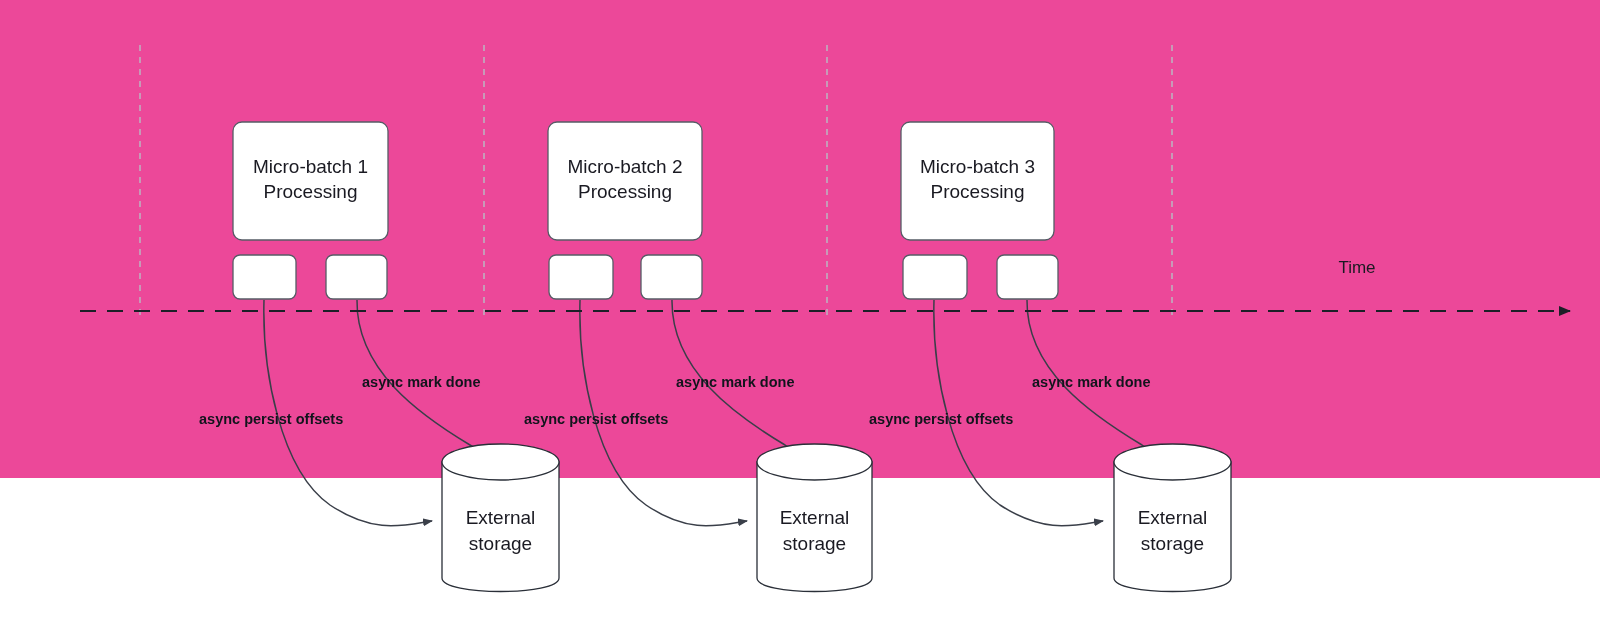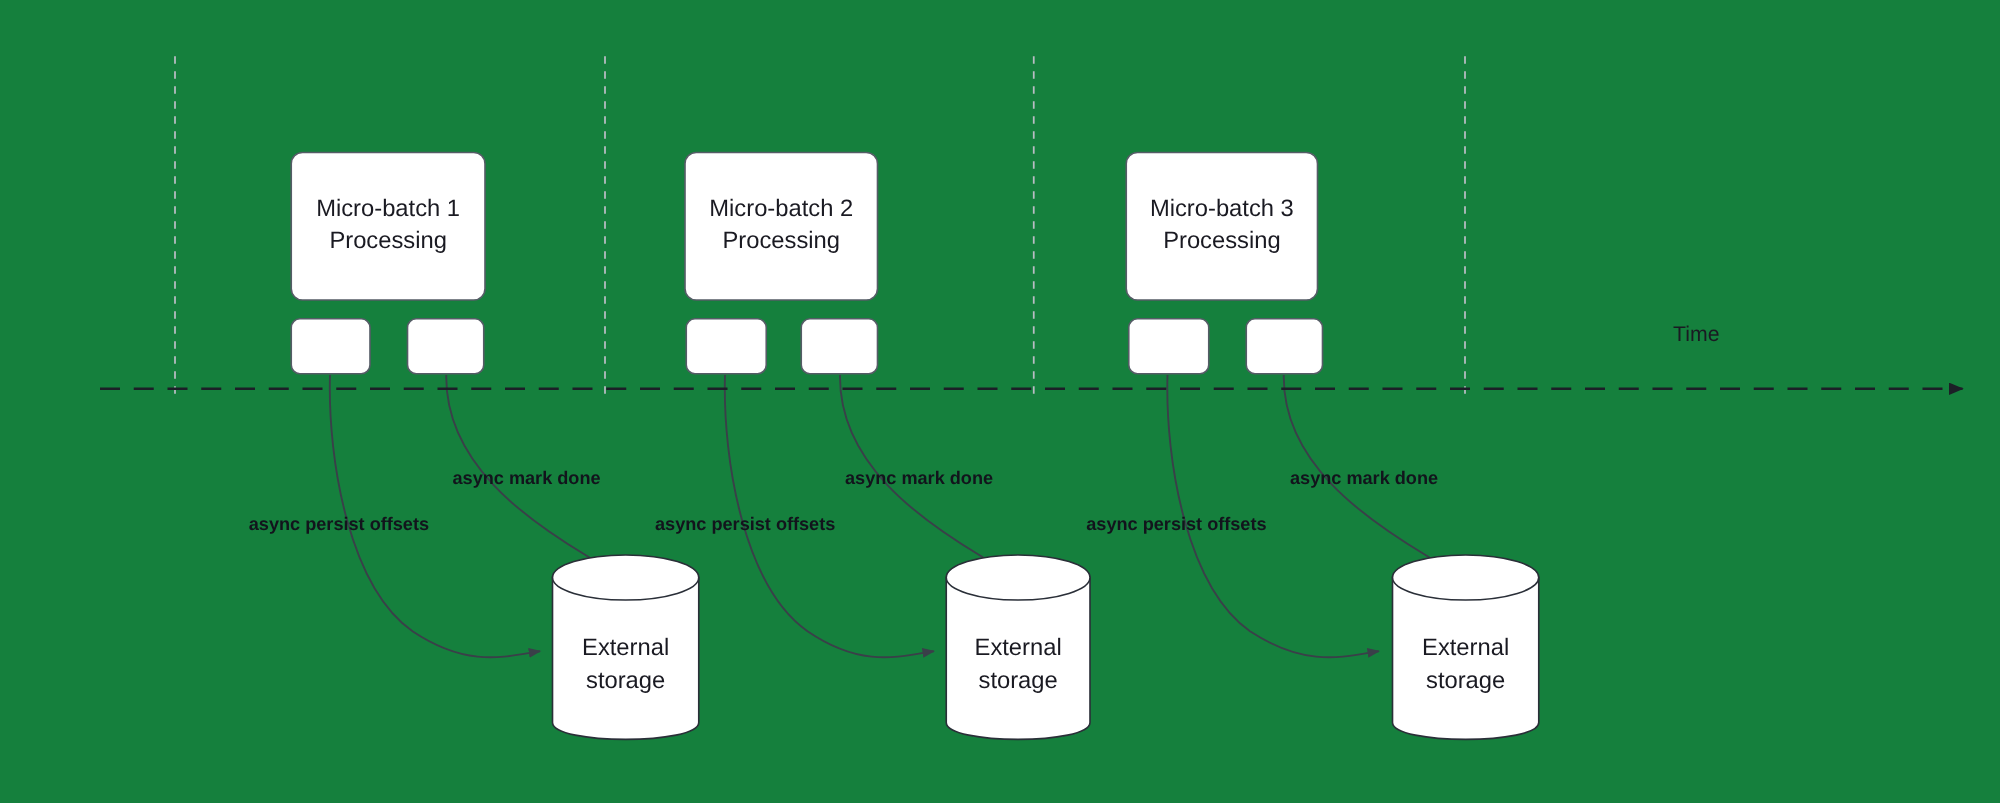--- a/index.html
+++ b/index.html
@@ -9,22 +9,22 @@
   }
   body {
     font-family: "Liberation Sans", sans-serif;
     width: 1600px;
     height: 642px;
     overflow: hidden;
   }
   #diagram-root {
     position: relative;
     width: 1600px;
-    height: 642px;
-    background: #15803d;
+    height: 478px;
+    background: #ec4899;
   }
   svg.canvas {
     position: absolute;
     top: 0;
     left: 0;
     width: 1600px;
     height: 642px;
   }
   .node-text {
     font-family: "Liberation Sans", sans-serif;

